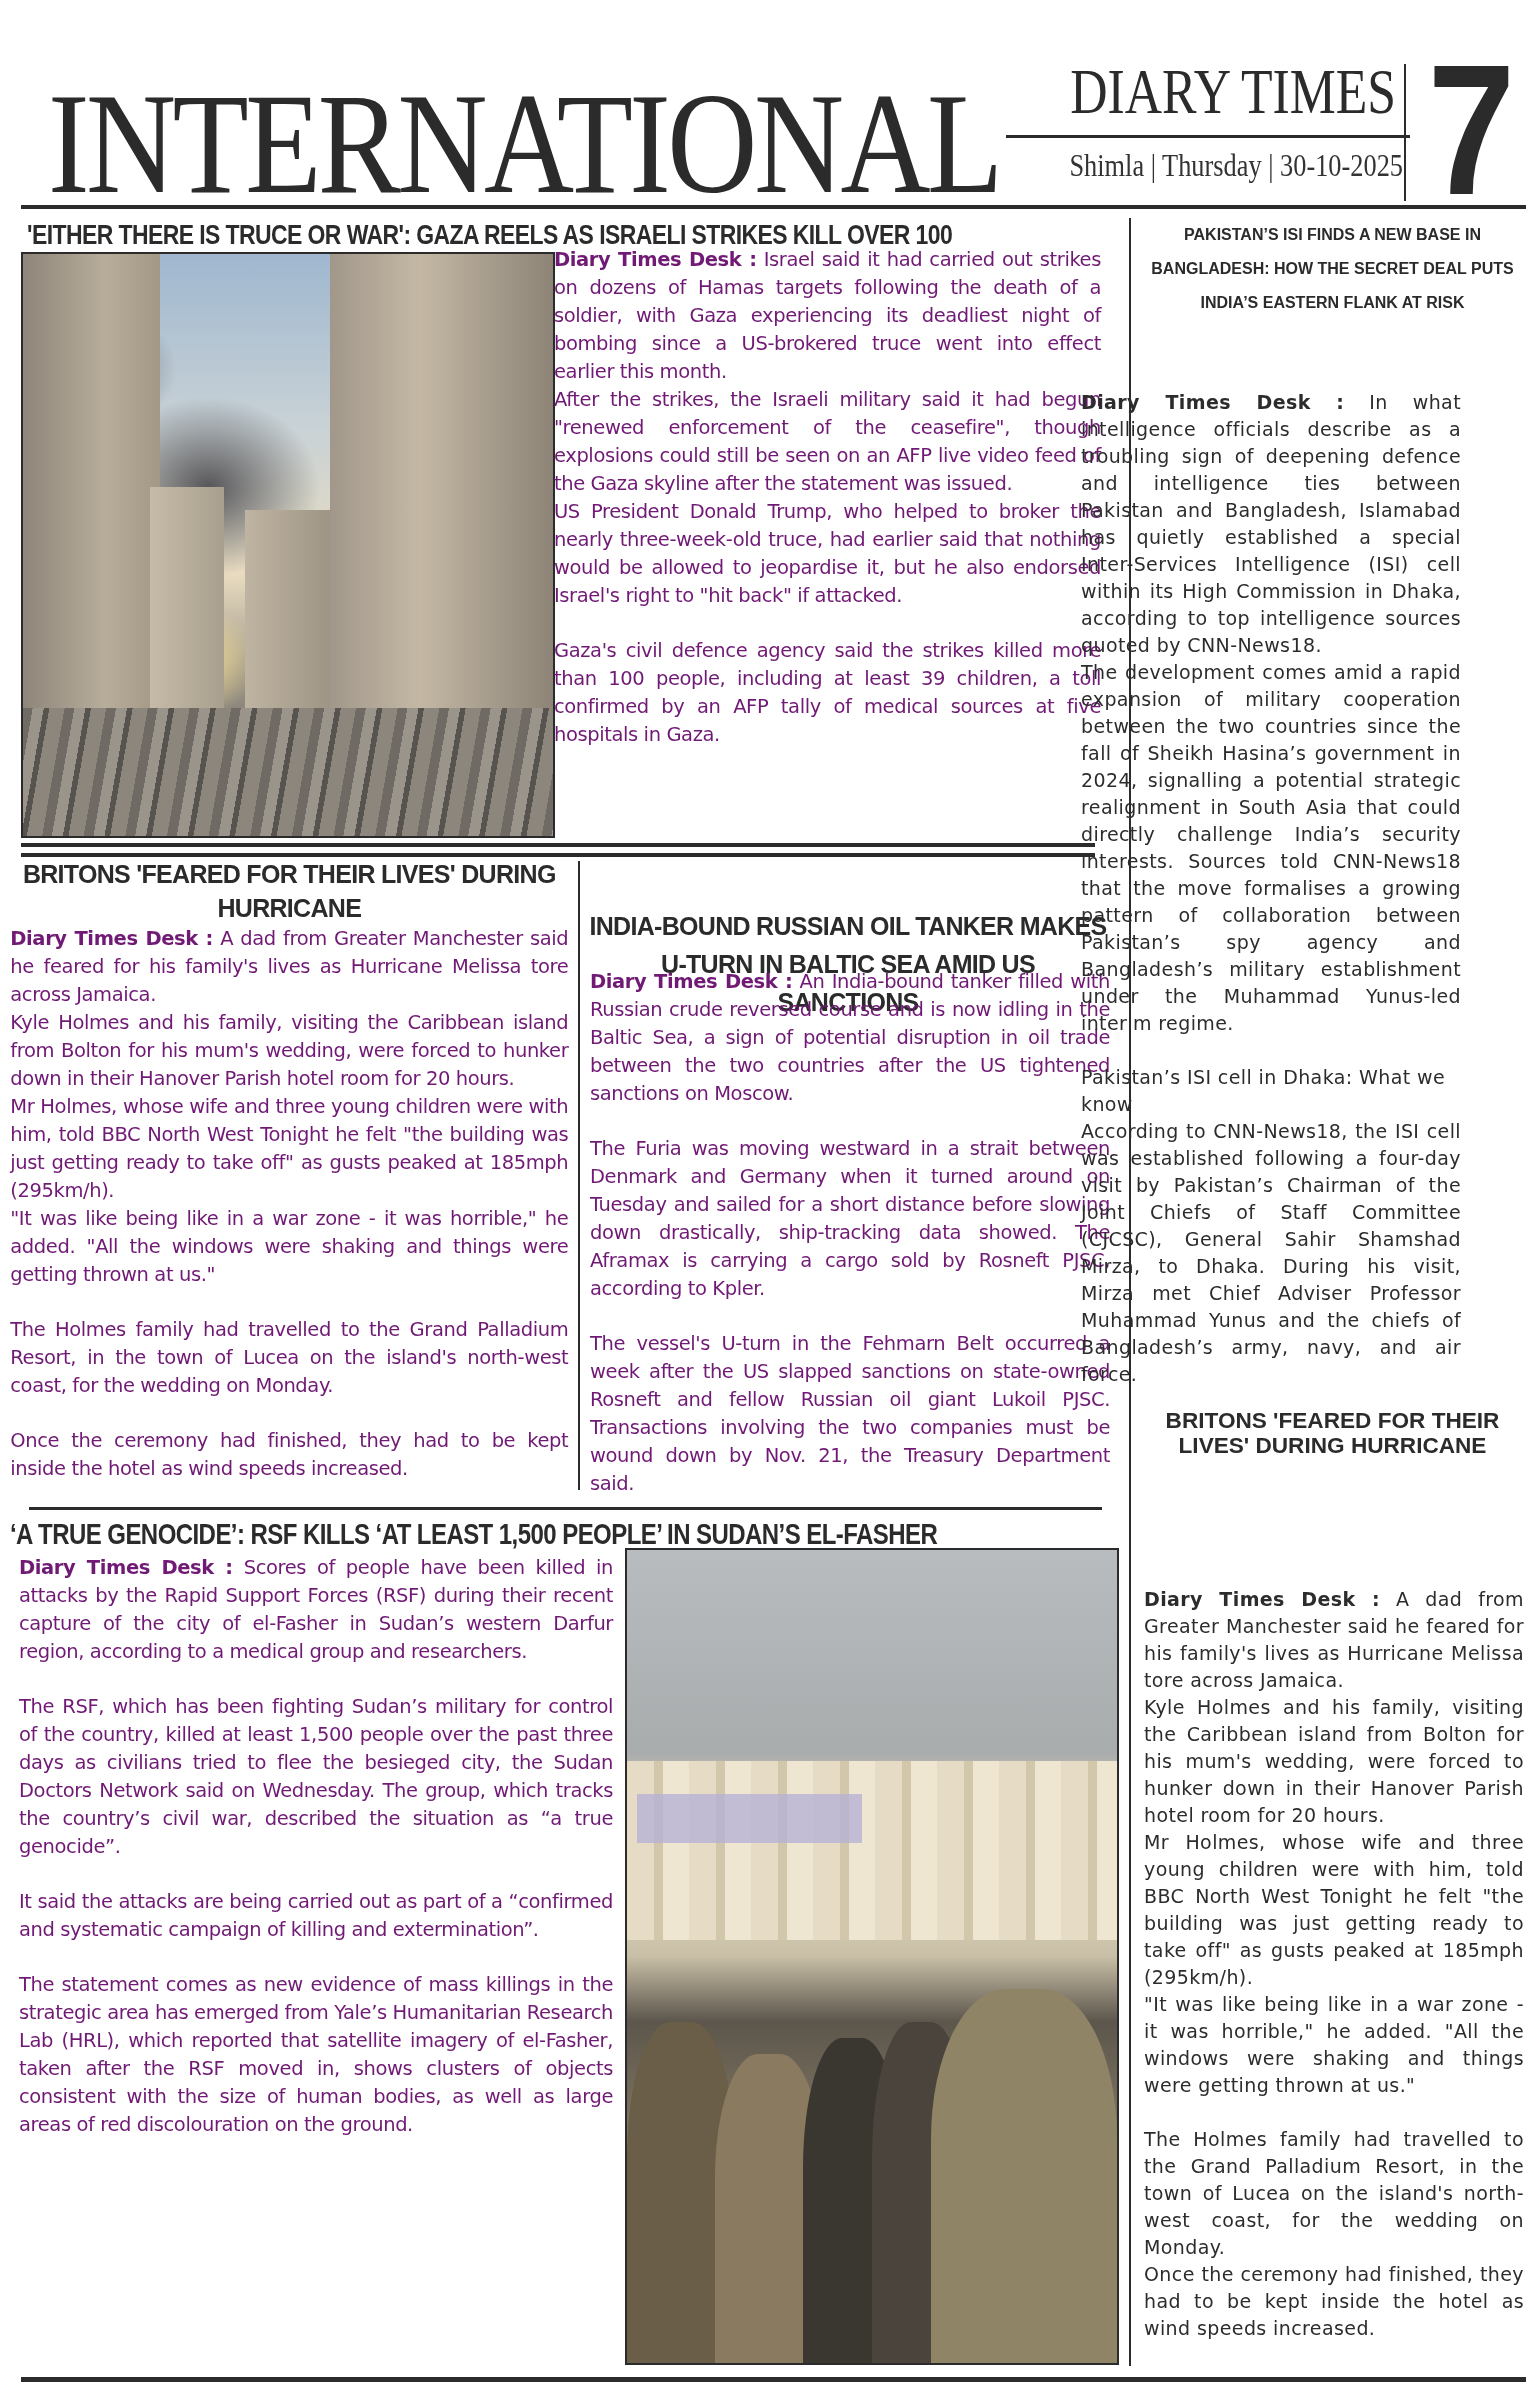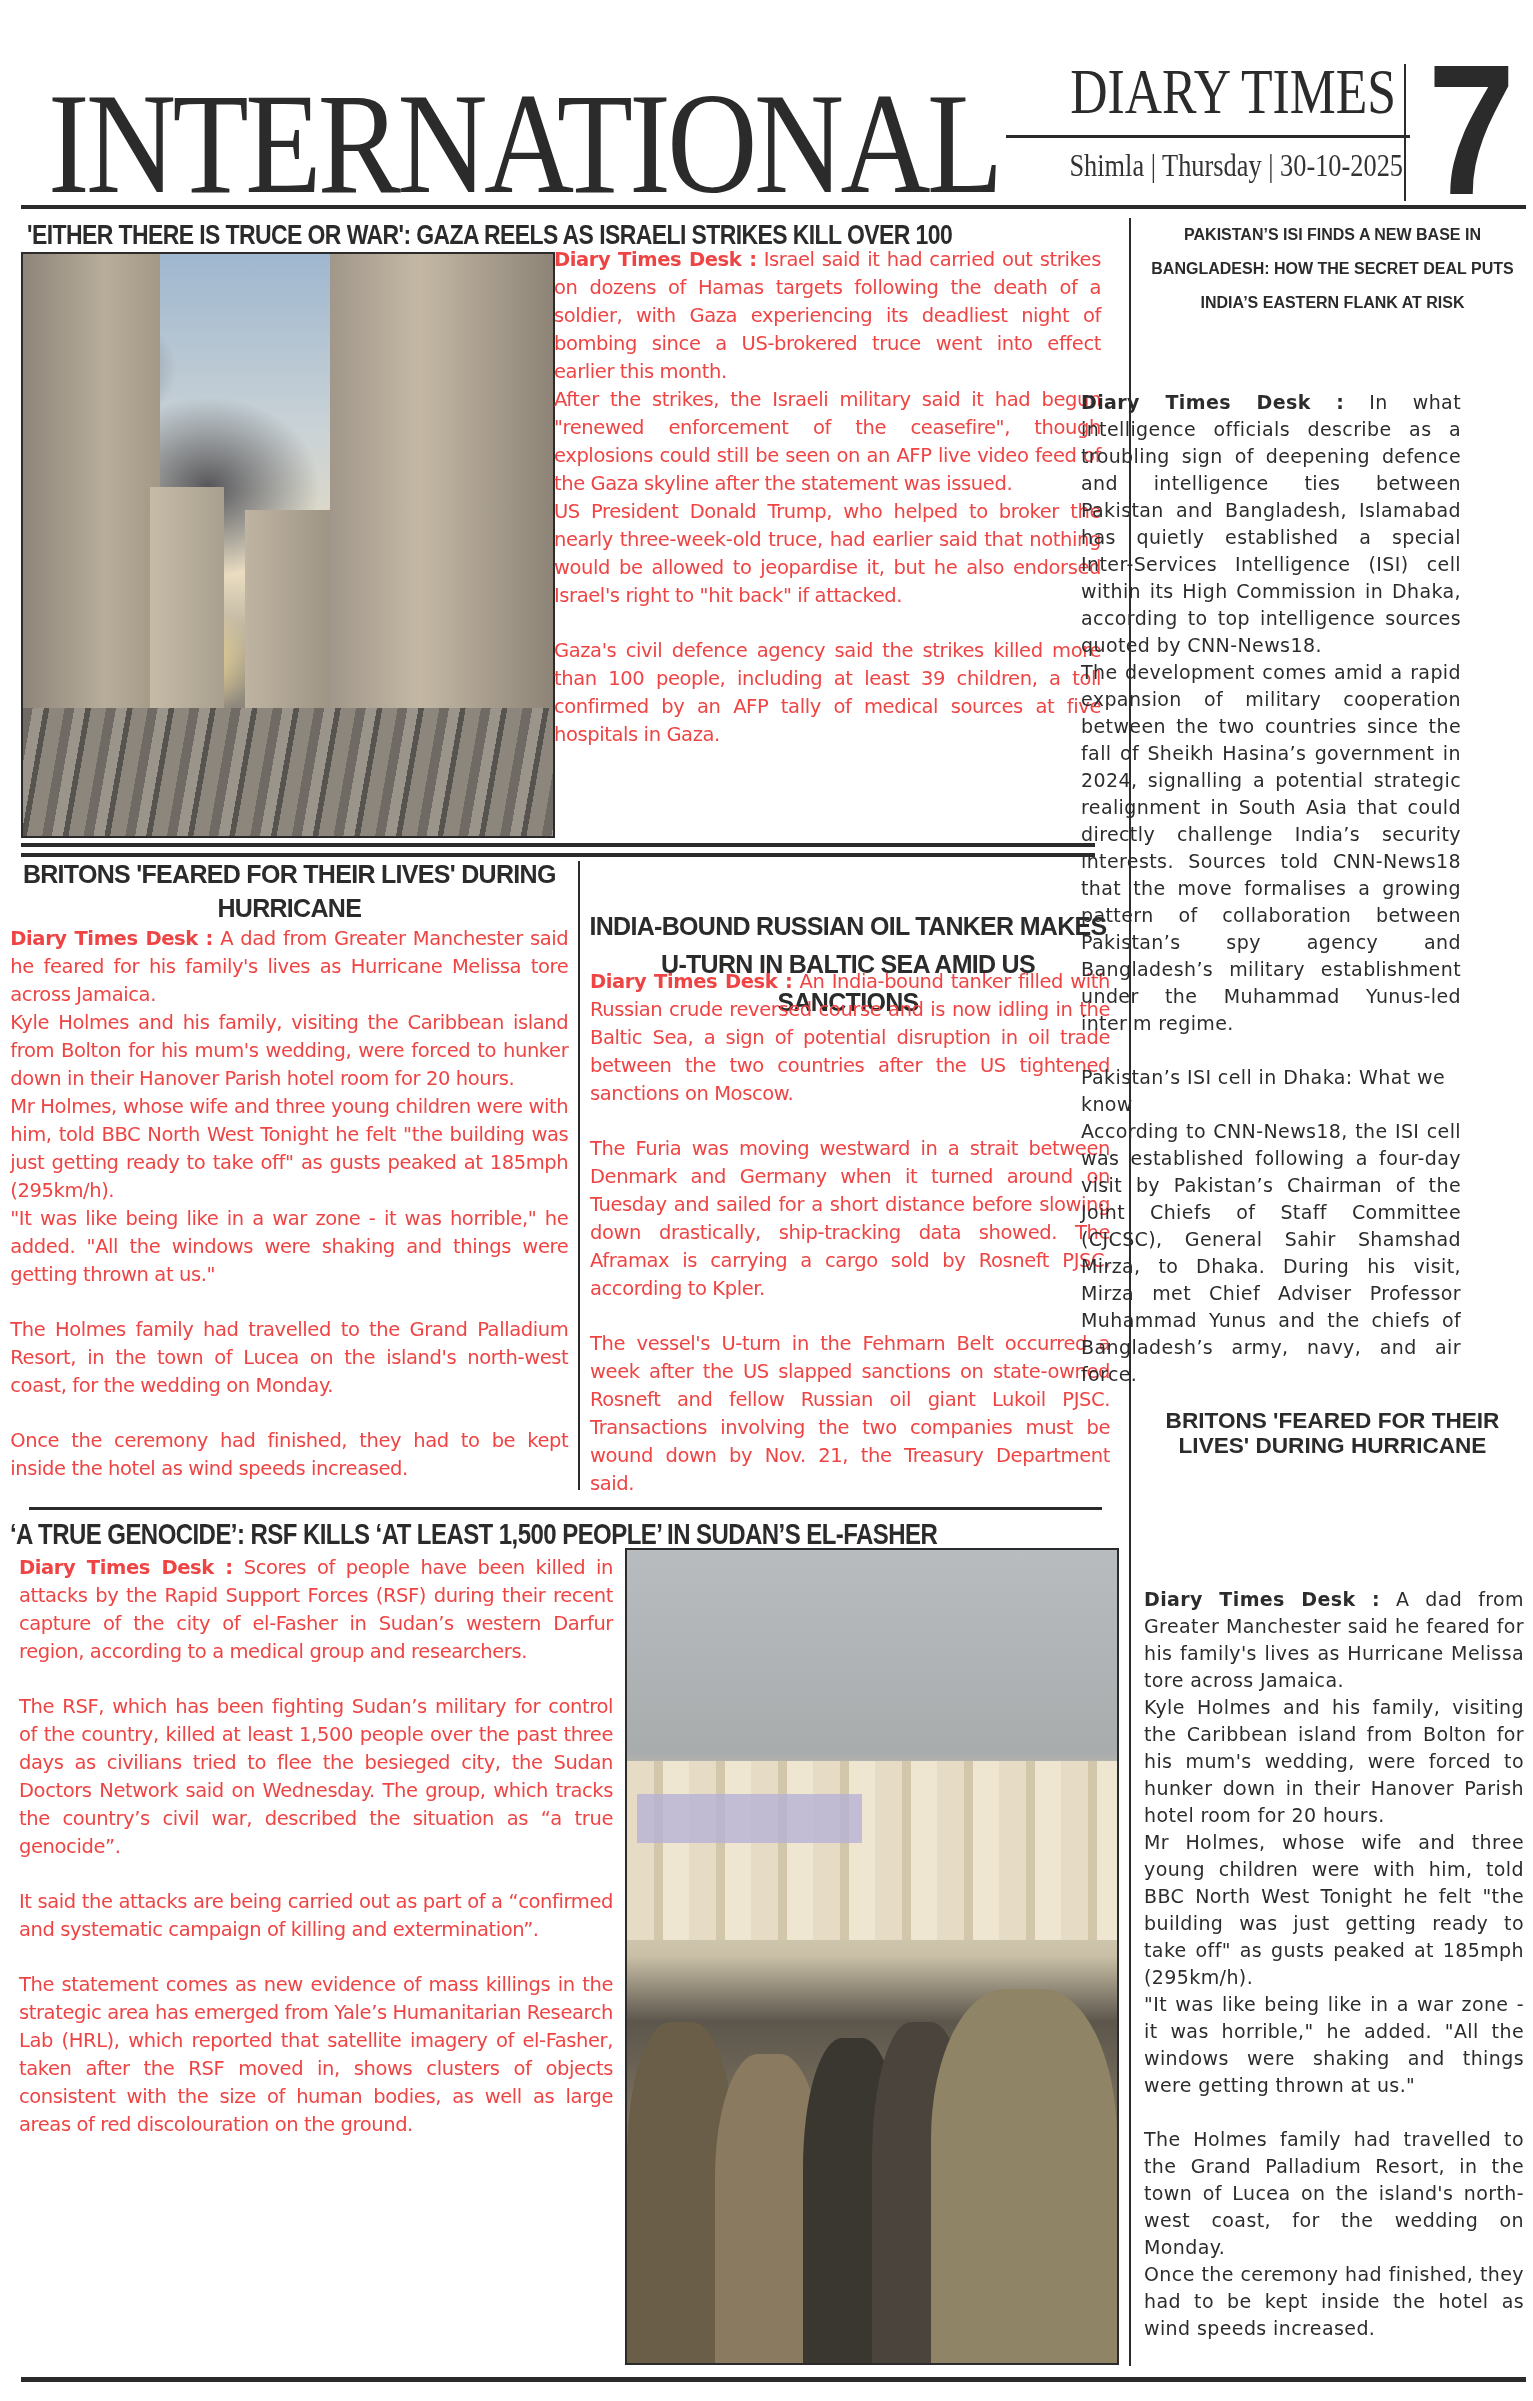--- a/index.html
+++ b/index.html
@@ -6,21 +6,21 @@
   body{width:1533px;height:2401px;position:relative;overflow:hidden;color:#2a2a2a;font-family:"Liberation Sans",sans-serif;}
   .abs{position:absolute;}
   .masthead-title{left:48px;top:65px;font-family:"Liberation Serif",serif;font-size:145px;line-height:157px;letter-spacing:-4.1px;transform:scaleX(0.86);transform-origin:left top;color:#2b2b2b;white-space:nowrap;}
   .paper-name{left:972px;top:58px;width:424px;text-align:right;font-family:"Liberation Serif",serif;font-size:63px;line-height:68px;transform:scaleX(0.82);transform-origin:right top;white-space:nowrap;color:#2b2b2b;}
   .paper-rule{left:1006px;top:135px;width:404px;height:3.4px;background:#2b2b2b;}
   .dateline{left:965px;top:145px;width:438px;text-align:right;font-family:"Liberation Serif",serif;font-size:31px;line-height:41px;color:#333;white-space:nowrap;transform:scaleX(0.85);transform-origin:right top;}
   .vrule-head{left:1404px;top:64px;width:2.1px;height:137px;background:#2b2b2b;}
   .page-num{left:1420px;top:41px;width:103px;text-align:center;font-family:"Liberation Sans",sans-serif;font-weight:bold;font-size:185px;line-height:178px;color:#2b2b2b;transform:scaleX(0.85);}
   .hrule{background:#2b2b2b;}
   .headline{font-family:"Liberation Sans",sans-serif;font-weight:bold;color:#2b2b2b;text-transform:uppercase;letter-spacing:-0.7px;}
-  .body-text{font-family:"DejaVu Sans",sans-serif;font-size:19.5px;line-height:28px;text-align:justify;color:#ef4444;letter-spacing:-0.4px;}
+  .body-text{font-family:"DejaVu Sans",sans-serif;font-size:19.5px;line-height:28px;text-align:justify;color:#701a75;letter-spacing:-0.4px;}
   .body-text p{margin:0;}
   .body-text p.gap{margin-top:27px;}
   .desk{font-weight:bold;}
   .right-text{font-family:"DejaVu Sans",sans-serif;font-size:19px;line-height:27px;text-align:justify;color:#2c2c2c;letter-spacing:0.4px;}
   .right-text p{margin:0;}
   .right-text p.gap{margin-top:27px;}
   .photo{border:2.7px solid #2b2b2b;box-sizing:border-box;overflow:hidden;}
   .gaza-photo{background:
       radial-gradient(ellipse 18% 14% at 32% 70%, rgba(255,230,150,0.95), rgba(255,200,120,0) 70%),
       radial-gradient(ellipse 30% 22% at 35% 40%, rgba(80,80,85,0.95), rgba(80,80,85,0) 70%),

